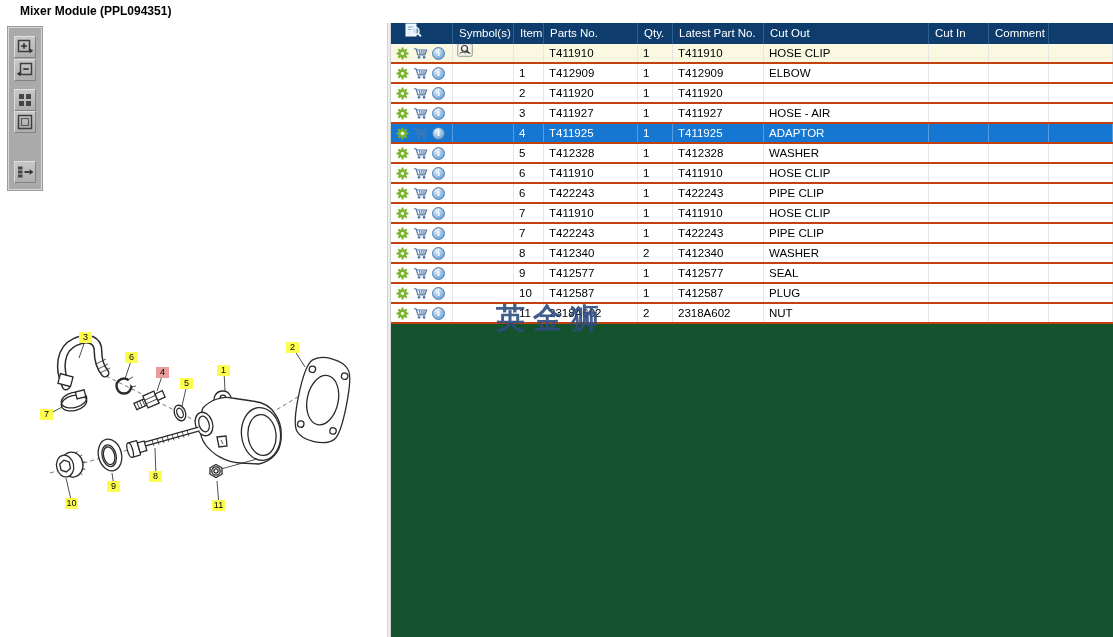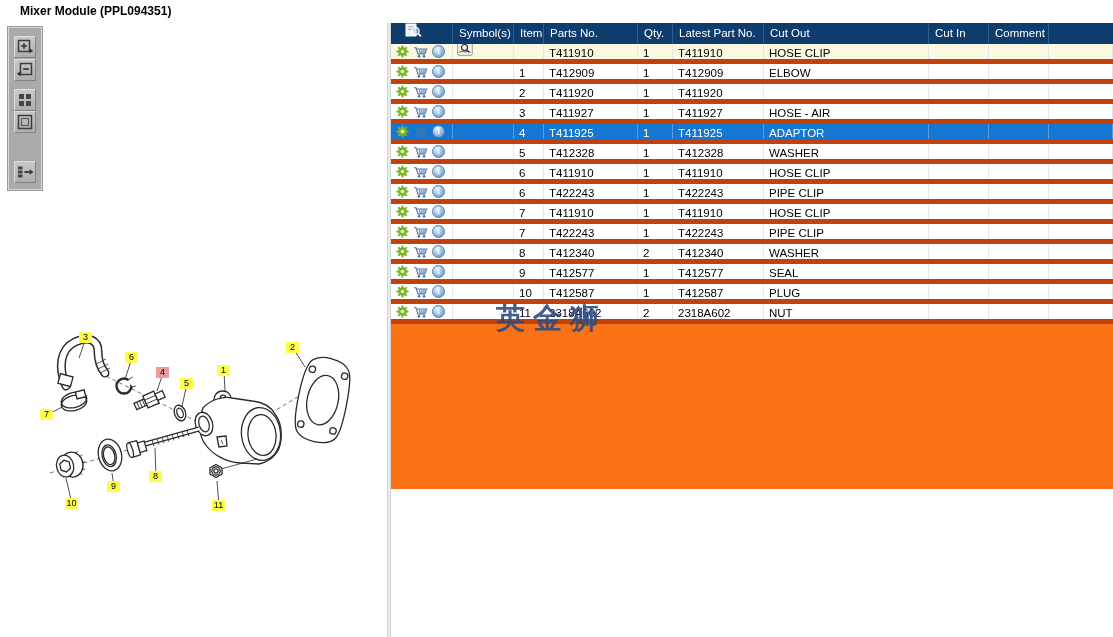--- a/index.html
+++ b/index.html
@@ -9,21 +9,21 @@
     background:#ffffff; font-family:"Liberation Sans", sans-serif;
   }
   
   .titlebar { position:absolute; left:0; top:0; width:1113px; height:23px; background:#fff; }
   .titlebar .t { position:absolute; left:8px; top:4px; font-size:12px; font-weight:bold; color:#000; white-space:nowrap;margin-left:12px; }
 
   
   .left-pane { position:absolute; left:0; top:23px; width:387px; height:614px; background:#fff; }
   .splitter  { position:absolute; left:387px; top:23px; width:4px; height:614px; background:#ececec;
                border-left:1px solid #d2d2d2; border-right:1px solid #d2d2d2; box-sizing:border-box; }
-  .right-pane{ position:absolute; left:391px; top:23px; width:722px; height:466px; background:#f97316; }
+  .right-pane{ position:absolute; left:391px; top:23px; width:722px; height:614px; background:#14532d; }
 
   
   .toolbox { position:absolute; left:8px; top:4px; width:34px; height:163px; background:#aaaaaa;
              border:1px solid #d8d8d8; box-shadow:0 0 0 1px #9b9b9b; box-sizing:border-box; z-index:4; }
   .tbtn { position:absolute; left:5px; width:22px; height:22px;
           background:linear-gradient(#c8c8c8,#aeaeae); border:1px solid #828282;
           border-top-color:#dedede; border-left-color:#dedede; box-sizing:border-box;
           display:flex; align-items:center; justify-content:center; cursor:pointer; }
   .tbtn svg { display:block; }
 
@@ -42,21 +42,21 @@
              font-size:9px; line-height:11.5px; text-align:center; color:#000; cursor:pointer; }
   .callout.sel { background:#e89c9c; }
 
   
   .table { position:absolute; left:0; top:0; width:722px; }
   .cols { display:grid; grid-template-columns:62px 61px 30px 94px 35px 91px 165px 60px 60px 1fr; }
   .thead { background:#0d3c6d; height:21px; }
   .hcell { color:#fff; font-size:11.5px; line-height:21px; padding-left:6px;
            border-right:1px solid #2f5f8d; overflow:hidden; white-space:nowrap; box-sizing:border-box; }
   .hcell.icon-h { padding-left:14px; display:flex; align-items:center; }
-  .trow { height:20px; background:#fff; border-bottom:5px solid #c2410c; box-sizing:border-box; cursor:default; }
+  .trow { height:20px; background:#fff; border-bottom:2px solid #c2410c; box-sizing:border-box; cursor:default; }
   .trow.cream { background:#fbf8e1; }
   .trow.selected { background:#1677d2; }
   .cell { font-size:11.5px; line-height:19px; padding-left:5px; color:#000;
           border-right:1px solid #e6e6e6; overflow:hidden; white-space:nowrap; box-sizing:border-box; }
   .trow.selected .cell { color:#fff; border-right-color:rgba(255,255,255,0.28); }
   .icons-cell { display:flex; align-items:center; gap:3px; padding-left:4px; }
   .rowicon { display:inline-flex; width:15px; height:15px; align-items:center; justify-content:center; cursor:pointer; }
   .info-ball { width:13px; height:13px; border-radius:50%; box-sizing:border-box;
                background:radial-gradient(circle at 35% 28%, #e9f4fd 0%, #9cc4e8 45%, #5b93c9 100%);
                border:1px solid #4d7eb0; color:#fff; font-size:9.5px; font-weight:bold;

